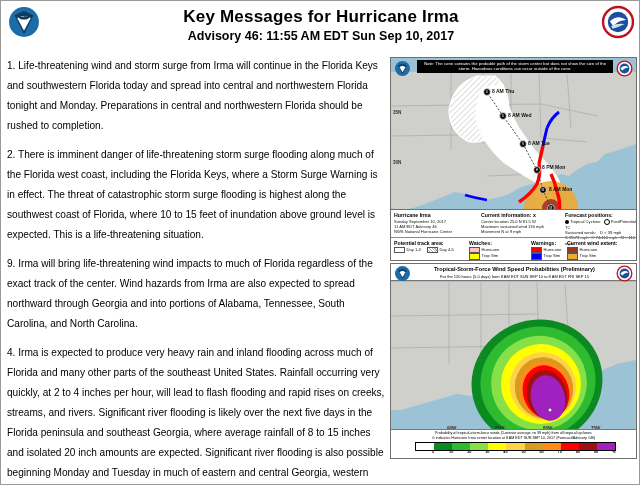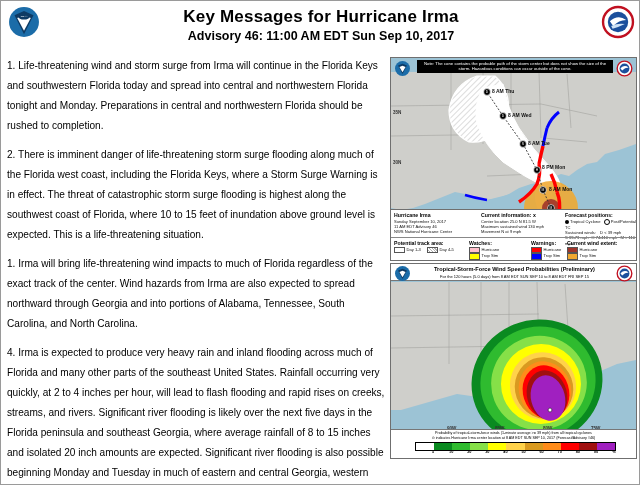--- a/index.html
+++ b/index.html
@@ -79,34 +79,34 @@
   <div class="header">
     <svg class="logo-noaa" viewBox="0 0 100 100">
       <circle cx="50" cy="50" r="44" fill="#1b6ca8"></circle>
       <path d="M50 18 L78 30 L50 86 L22 30 Z" fill="#0e3a63"></path>
       <path d="M50 30 L70 38 L50 76 L30 38 Z" fill="#ffffff"></path>
       <ellipse cx="50" cy="34" rx="17" ry="9" fill="#0e3a63"></ellipse>
       <text x="50" y="36" font-size="7" fill="#fff" text-anchor="middle" font-family="Liberation Sans, sans-serif">NOAA</text>
     </svg>
 
     <div class="title">Key Messages for Hurricane Irma</div>
-    <div class="subtitle">Advisory 46:  11:00 AM EDT Sun Sep 10, 2017</div>
+    <div class="subtitle">Advisory 46:  11:55 AM EDT Sun Sep 10, 2017</div>
 
     <svg class="logo-nws" viewBox="0 0 100 100">
       <circle cx="50" cy="50" r="44" fill="#ffffff" stroke="#c01020" stroke-width="7"></circle>
       <circle cx="50" cy="50" r="30" fill="#1b4f9c"></circle>
       <path d="M26 48 Q50 26 74 44 Q52 44 36 62 Z" fill="#ffffff"></path>
       <path d="M30 62 Q50 52 70 56 Q50 66 34 70 Z" fill="#cfe2f5"></path>
     </svg>
   </div>
 
   <div class="messages">
     <p class="msg">1. Life-threatening wind and storm surge from Irma will continue in the Florida Keys and southwestern Florida today and spread into central and northwestern Florida tonight and Monday. Preparations in central and northwestern Florida should be rushed to completion.</p>
     <p class="msg">2. There is imminent danger of life-threatening storm surge flooding along much of the Florida west coast, including the Florida Keys, where a Storm Surge Warning is in effect. The threat of catastrophic storm surge flooding is highest along the southwest coast of Florida, where 10 to 15 feet of inundation above ground level is expected. This is a life-threatening situation.</p>
-    <p class="msg">1. Irma will bring life-threatening wind impacts to much of Florida regardless of the exact track of the center. Wind hazards from Irma are also expected to spread northward through Georgia and into portions of Alabama, Tennessee, South Carolina, and North Carolina.</p>
+    <p class="msg">9. Irma will bring life-threatening wind impacts to much of Florida regardless of the exact track of the center. Wind hazards from Irma are also expected to spread northward through Georgia and into portions of Alabama, Tennessee, South Carolina, and North Carolina.</p>
     <p class="msg">4. Irma is expected to produce very heavy rain and inland flooding across much of Florida and many other parts of the southeast United States. Rainfall occurring very quickly, at 2 to 4 inches per hour, will lead to flash flooding and rapid rises on creeks, streams, and rivers. Significant river flooding is likely over the next five days in the Florida peninsula and southeast Georgia, where average rainfall of 8 to 15 inches and isolated 20 inch amounts are expected. Significant river flooding is also possible beginning Monday and Tuesday in much of eastern and central Georgia, western South Carolina, and western North Carolina, where average rainfall of 3 to 8 inches and isolated 12 inch amounts are expected. Mountainous parts of these states will be especially vulnerable to flash flooding. Farther west, Irma is expected to produce average amounts of 2 to 5 inches in parts of Alabama and Tennessee, where isolated higher amounts and local flooding may occur.</p>
   </div>
 
   <div class="panel panel-track">
     <div class="map">
       <svg width="245" height="202" viewBox="0 0 245 202">
         <rect x="0" y="0" width="245" height="202" fill="#9cc3d5"></rect>
 
         <path d="M0,14 L245,14 L245,86 L228,92 L214,96 L206,104 L196,106 L186,112
                  L178,118 L170,116 L160,120 L150,124 L140,126 L128,130 L118,136

